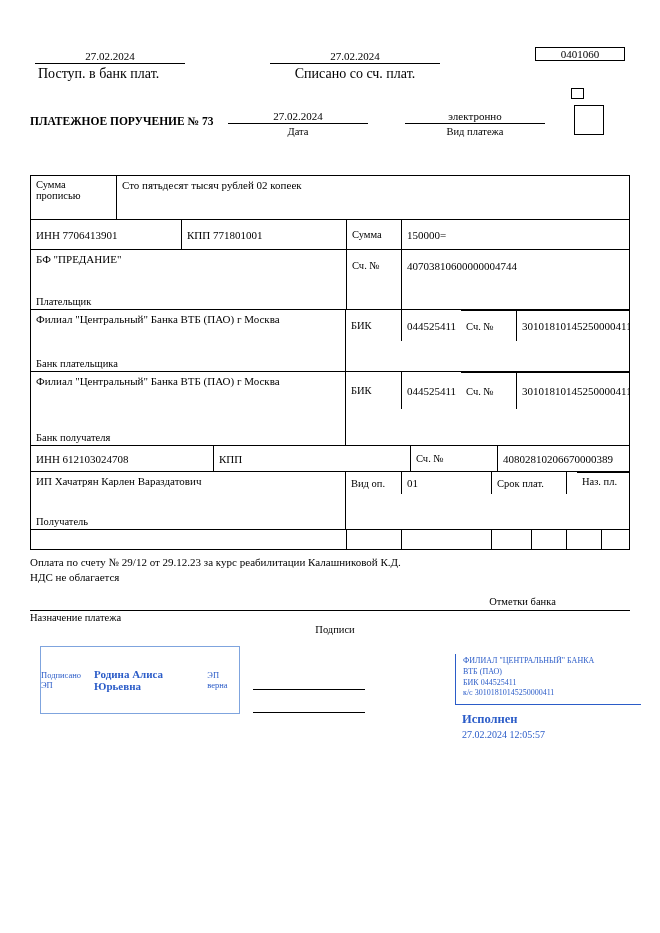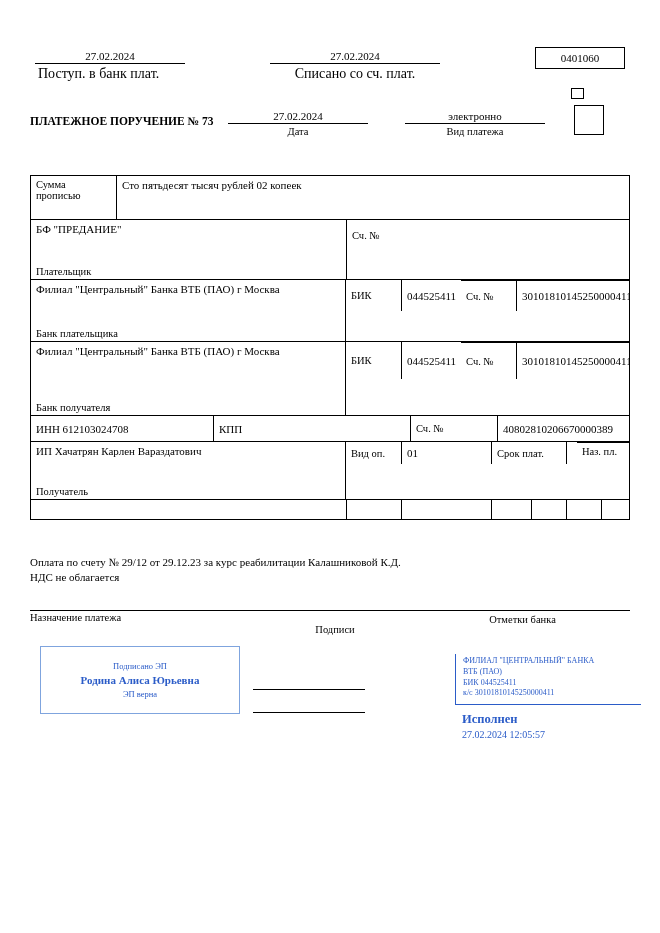--- a/index.html
+++ b/index.html
@@ -23,21 +23,21 @@
   .cell { overflow:hidden; }
   .lab { font-size:10.5px; }
   .pad { padding:3px 5px; }
   .pt10 { padding-top:10px; }
   .vc { display:flex; align-items:center; padding:0 5px; }
   .split { display:flex; flex-direction:column; justify-content:space-between; }
   .colflex { display:flex; flex-direction:row; }
 
   
   .stamp-blue { color:#2b5cc8; }
-  .sig-stamp { border:1px solid #7fa4de; display:flex; flex-direction:column; align-items:center; justify-content:center; gap:3px; }
+  .sig-stamp { border:1px solid #7fa4de; display:flex; align-items:center; justify-content:center; gap:3px; }
   .sig-stamp .tiny { font-size:8.5px; }
   .sig-stamp .name { font-size:11px; font-weight:bold; }
   .bank-stamp-top { border-left:1px solid #2b5cc8; border-bottom:1px solid #2b5cc8; padding:2px 0 5px 7px; font-size:8px; line-height:1.35; }
   .bank-stamp-status { font-size:12.5px; font-weight:bold; padding:7px 0 2px 7px; }
   .bank-stamp-date { font-size:10px; padding-left:7px; }
   .sigline { border-bottom:1px solid #000; }
 </style>
 </head>
 <body>
 
@@ -46,21 +46,21 @@
   <div class="abs" style="left:35px; top:50px; width:150px;">
     <div class="uline">27.02.2024</div>
     <div class="small" style="padding:2px 0 0 3px;">Поступ. в банк плат.</div>
   </div>
 
   <div class="abs" style="left:270px; top:50px; width:170px;">
     <div class="uline">27.02.2024</div>
     <div class="small c" style="padding-top:2px;">Списано со сч. плат.</div>
   </div>
 
-  <div class="abs box" style="left:535px; top:47px; width:90px; height:22px;">0401060</div>
+  <div class="abs box" style="left:535px; top:47px; width:90px; height:14px;">0401060</div>
 
   <div class="abs" style="left:571px; top:88px; width:13px; height:11px; border:1px solid #000;"></div>
 
   <div class="abs b" style="left:30px; top:115px; font-size:11.5px;">ПЛАТЕЖНОЕ ПОРУЧЕНИЕ № 73</div>
 
   <div class="abs" style="left:228px; top:110px; width:140px;">
     <div class="uline">27.02.2024</div>
     <div class="cap c" style="padding-top:2px;">Дата</div>
   </div>
 
@@ -71,27 +71,34 @@
 
   <div class="abs" style="left:574px; top:105px; width:30px; height:30px; border:1px solid #000;"></div>
 
   <div class="tbl">
 
     <div class="row" style="height:43px;">
       <div class="cell cap pad" style="width:85px;">Сумма прописью</div>
       <div class="cell bl pad" style="flex:1;">Сто пятьдесят тысяч рублей 02 копеек</div>
     </div>
 
+    <div class="row bt" style="height:30px;">
+      <div class="cell vc" style="width:150px;">ИНН 7706413901</div>
+      <div class="cell bl vc" style="width:165px;">КПП  771801001</div>
+      <div class="cell bl vc lab" style="width:55px;">Сумма</div>
+      <div class="cell bl vc" style="flex:1;">150000=</div>
+    </div>
 
     <div class="row bt" style="height:60px;">
       <div class="cell split" style="width:315px;">
         <div class="pad">БФ "ПРЕДАНИЕ"</div>
         <div class="cap" style="padding:0 5px 2px 5px;">Плательщик</div>
       </div>
       <div class="cell bl lab pad pt10" style="width:55px;">Сч. №</div>
+      <div class="cell bl pad pt10" style="flex:1;">40703810600000004744</div>
     </div>
 
     <div class="row bt" style="height:62px;">
       <div class="cell split" style="width:315px;">
         <div class="pad">Филиал "Центральный" Банка ВТБ (ПАО) г Москва</div>
         <div class="cap" style="padding:0 5px 2px 5px;">Банк плательщика</div>
       </div>
       <div class="cell bl colflex" style="width:285px;">
         <div class="row" style="height:31px;">
           <div class="cell vc lab" style="width:55px;">БИК</div>
@@ -167,21 +174,21 @@
   </div>
 
   <div class="abs t11" style="left:30px; top:556px; width:600px;">Оплата по счету № 29/12 от 29.12.23 за курс реабилитации Калашниковой К.Д.</div>
   <div class="abs t11" style="left:30px; top:571px; width:600px;">НДС не облагается</div>
 
   <div class="abs" style="left:30px; top:610px; width:600px; border-top:1px solid #000;">
     <div class="cap" style="padding-top:1px;">Назначение платежа</div>
   </div>
 
   <div class="abs cap c" style="left:270px; top:624px; width:130px;">Подписи</div>
-  <div class="abs cap c" style="left:455px; top:614px; width:135px;">Отметки банка</div>
+  <div class="abs cap c" style="left:455px; top:596px; width:135px;">Отметки банка</div>
 
   <div class="abs sig-stamp stamp-blue" style="left:40px; top:646px; width:200px; height:68px;">
     <div class="tiny">Подписано ЭП</div>
     <div class="name">Родина Алиса Юрьевна</div>
     <div class="tiny">ЭП верна</div>
   </div>
 
   <div class="abs sigline" style="left:253px; top:689px; width:112px;"></div>
   <div class="abs sigline" style="left:253px; top:712px; width:112px;"></div>
 

